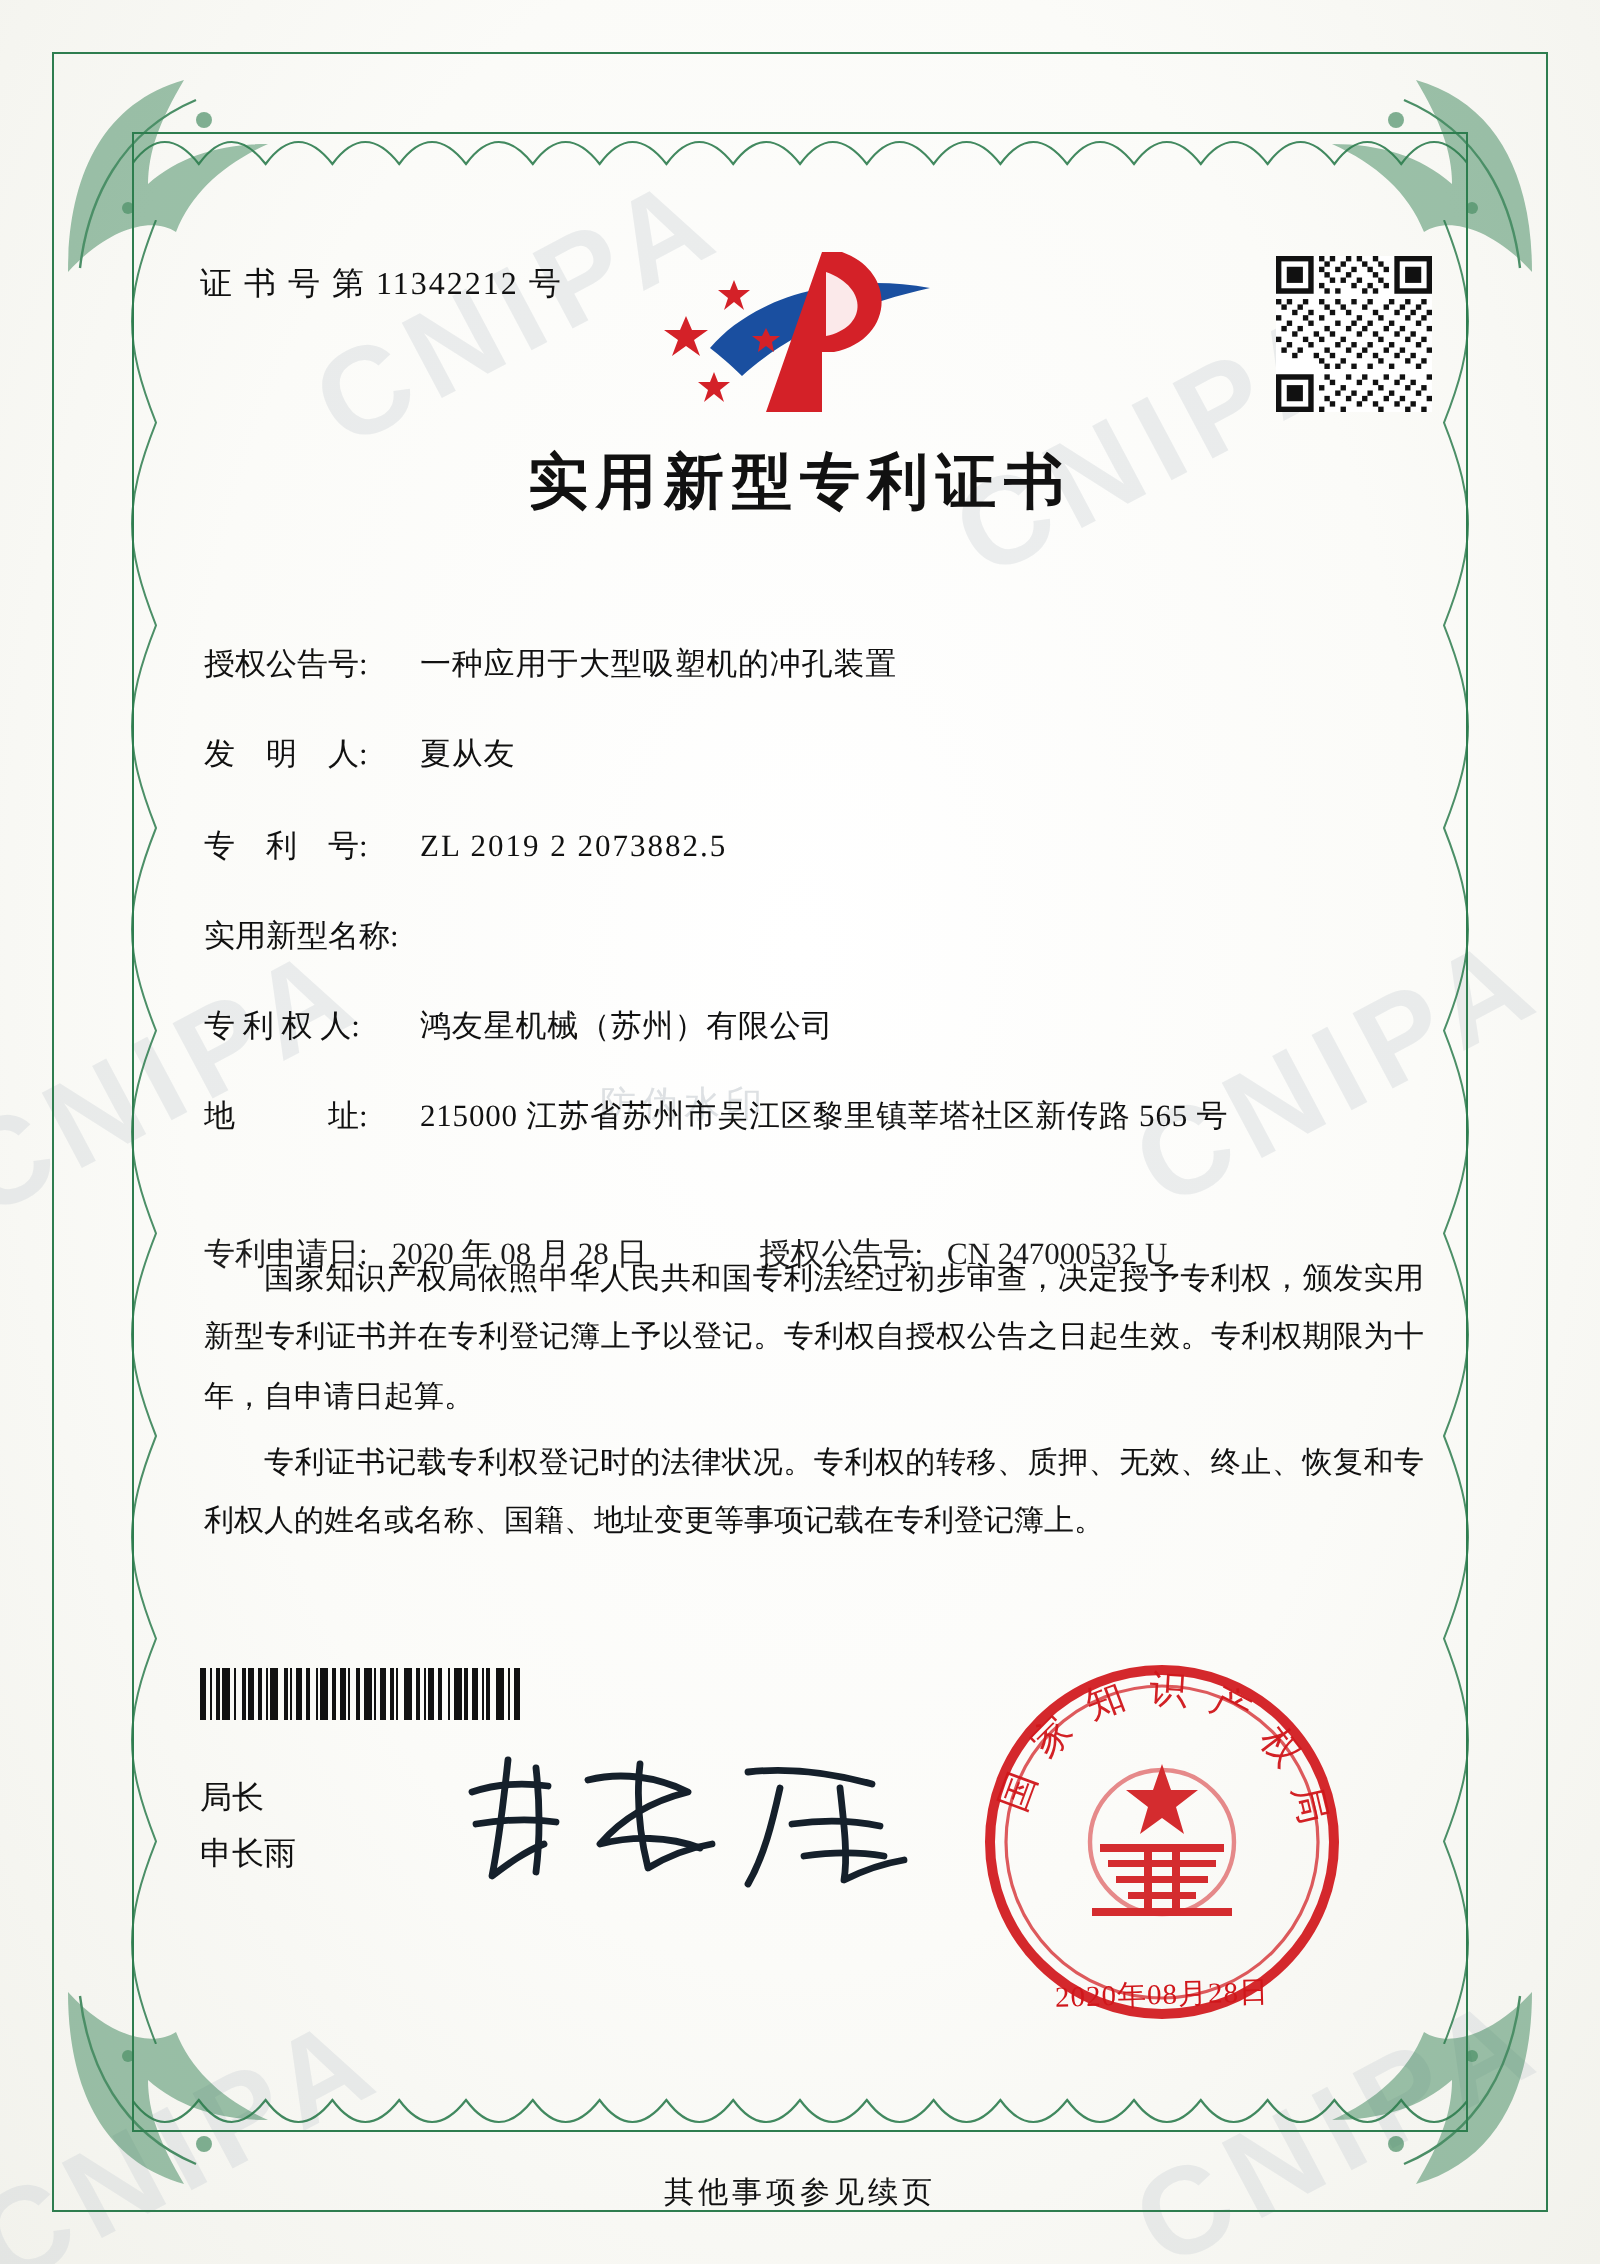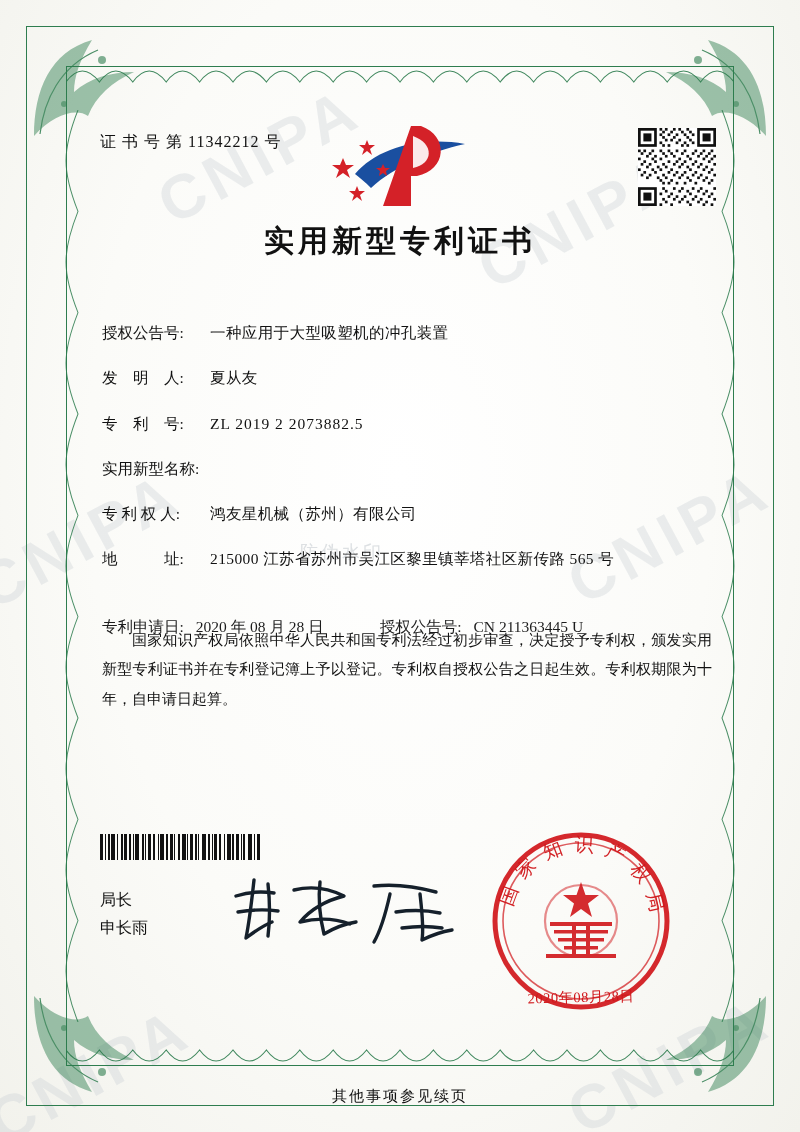--- a/index.html
+++ b/index.html
@@ -588,27 +588,28 @@
         <span class="value">215000 江苏省苏州市吴江区黎里镇莘塔社区新传路 565 号</span>
       </div>
 
       <div class="row2">
         <span class="seg">
           <span class="lbl">专利申请日:</span>
           <span class="val">2020 年 08 月 28 日</span>
         </span>
         <span class="seg second">
           <span class="lbl">授权公告号:</span>
-          <span class="val">CN 211363445 U</span>
+          <span class="val">CN 247000532 U</span>
         </span>
       </div>
     </div>
 
     <div class="paras">
       <p>国家知识产权局依照中华人民共和国专利法经过初步审查，决定授予专利权，颁发实用新型专利证书并在专利登记簿上予以登记。专利权自授权公告之日起生效。专利权期限为十年，自申请日起算。</p>
+      <p>专利证书记载专利权登记时的法律状况。专利权的转移、质押、无效、终止、恢复和专利权人的姓名或名称、国籍、地址变更等事项记载在专利登记簿上。</p>
     </div>
 
     <div class="barcode">
       <i style="width:3px"></i>
         <i style="width:2px;background:transparent"></i>
       <i style="width:1px"></i>
         <i style="width:2px;background:transparent"></i>
       <i style="width:2px"></i>
         <i style="width:1px;background:transparent"></i>
       <i style="width:4px"></i>

